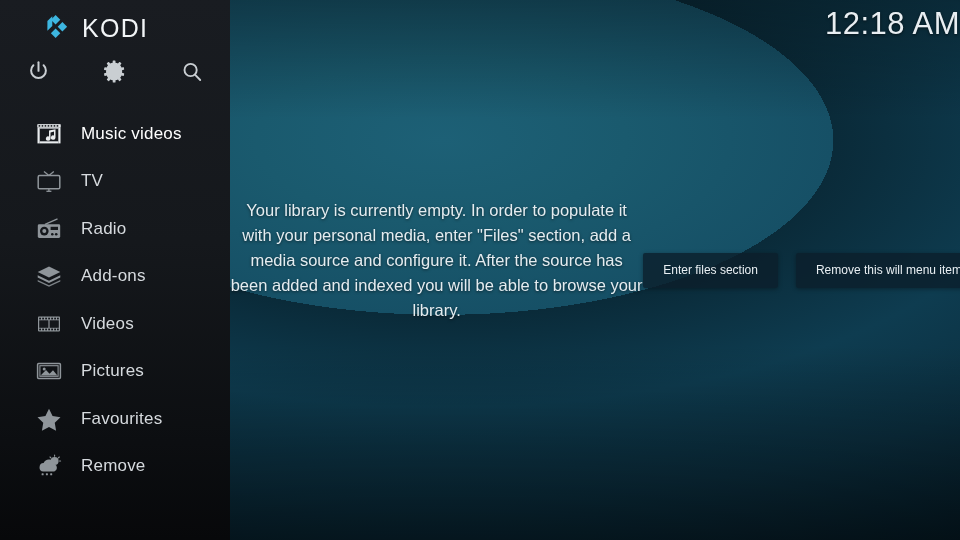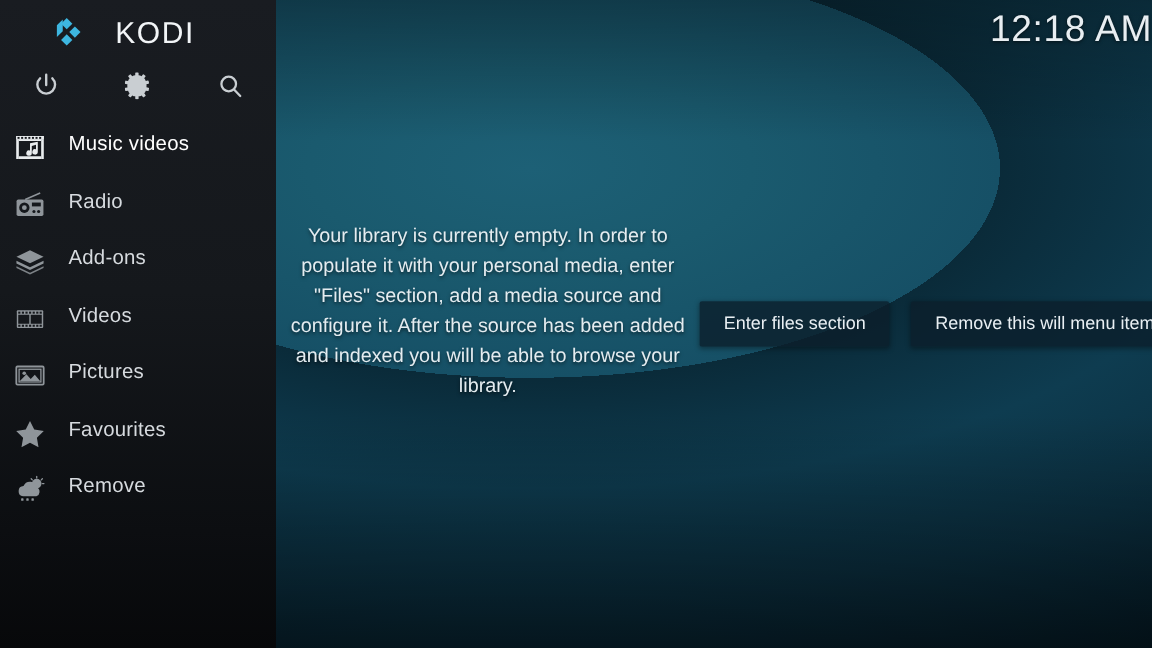--- a/index.html
+++ b/index.html
@@ -49,57 +49,58 @@
   }
   .empty-text {
     width:664px; text-align:center;
     font-size:16.5px; line-height:25px; color:#e4ecf0;
     text-shadow:0 1px 3px rgba(0,0,0,.55);
     margin-bottom:20px;
   }
   .btn-row { display:flex; gap:18px; align-items:center; }
   .btn {
     background:rgba(11,30,42,.80);
-    color:#e9eff3; font-size:15px;
+    color:#e9eff3; font-size:12px;
     padding:10px 20px 11px;
     border:none; border-radius:2px;
     box-shadow:0 1px 4px rgba(0,0,0,.35);
     cursor:pointer; white-space:nowrap;
     font-family:"Liberation Sans", sans-serif;
   }
 
   
   .sidebar {
     position:absolute; left:0; top:0; width:230px; height:540px;
     background:linear-gradient(180deg,#191c21 0%,#15181c 45%,#0c0e11 82%,#07080a 100%);
     z-index:6;
   }
   .logo-row {
-    display:flex; align-items:center; gap:25px;
+    display:flex; align-items:center; gap:11px;
     padding:13px 0 0 41px;
   }
   .logo-mark { width:30px; height:30px; flex:none; }
   .logo-text {
     font-size:25px; font-weight:400; letter-spacing:1.3px; color:#f2f5f7;
   }
   .tool-row {
     display:flex; align-items:center;
     padding:16px 0 0 0;
   }
   .tool-btn {
     width:78px; display:flex; align-items:center; justify-content:center;
     cursor:pointer;
   }
   .tool-btn svg { display:block; }
 
   .menu { margin-top:26px; }
   .menu-item {
-    display:flex; 
+    display:flex; align-items:center;
     height:47.5px; padding-left:10px;
     cursor:pointer;
+    margin-left:24px;
   }
   .menu-icon {
     width:30px; height:26px; flex:none;
     display:flex; align-items:center; justify-content:center;
     margin-right:17px;
   }
   .menu-icon svg { display:block; }
   .menu-label {
     font-size:17px; color:#d6dade; letter-spacing:.2px;
   }
@@ -185,20 +186,32 @@
             <path d="M1.5 5.6h2.2v15.8H1.5z"></path>
             <path d="M22.3 5.6h2.2v15.8h-2.2z"></path>
             <path d="M3.7 19.3h18.6v2.1H3.7z"></path>
             <path d="M3.7 5.6h18.6v1.0H3.7z"></path>
             <path d="M13.0 8.4v6.0a2.3 2.3 0 1 0 1.5 2.15V10.6l3.5-1.0V13.4a2.3 2.3 0 1 0 1.5 2.15V7.2z"></path>
           </svg>
         </span>
         <span class="menu-label">Music videos</span>
       </div>
 
+      <div class="menu-item">
+        <span class="menu-icon">
+          <svg viewBox="0 0 26 24" width="26" height="24" fill="none" stroke="#8f959a" stroke-width="1.5">
+            <rect x="2.2" y="6.6" width="21.6" height="13.2" rx="1.4"></rect>
+            <path d="M8.0 2.4 L12.9 6.4" stroke-width="1.3"></path>
+            <path d="M17.8 2.4 L12.9 6.4" stroke-width="1.3"></path>
+            <path d="M10.4 22.3 H15.4" stroke-width="1.3"></path>
+            <path d="M12.9 19.8 V22.3" stroke-width="1.3"></path>
+          </svg>
+        </span>
+        <span class="menu-label">TV</span>
+      </div>
 
       <div class="menu-item">
         <span class="menu-icon">
           <svg viewBox="0 0 26 24" width="26" height="24">
             <path d="M9.0 7.3 L21.5 1.8" fill="none" stroke="#8f959a" stroke-width="1.3"></path>
             <rect x="1.8" y="7.3" width="22.4" height="13.6" rx="1.4" fill="#8f959a"></rect>
             <circle cx="8.3" cy="14.1" r="4.3" fill="#15181c"></circle>
             <circle cx="8.3" cy="14.1" r="2.0" fill="#8f959a"></circle>
             <rect x="14.6" y="9.8" width="7.4" height="3.2" fill="#15181c"></rect>
             <circle cx="16.3" cy="17.3" r="1.3" fill="#15181c"></circle>

